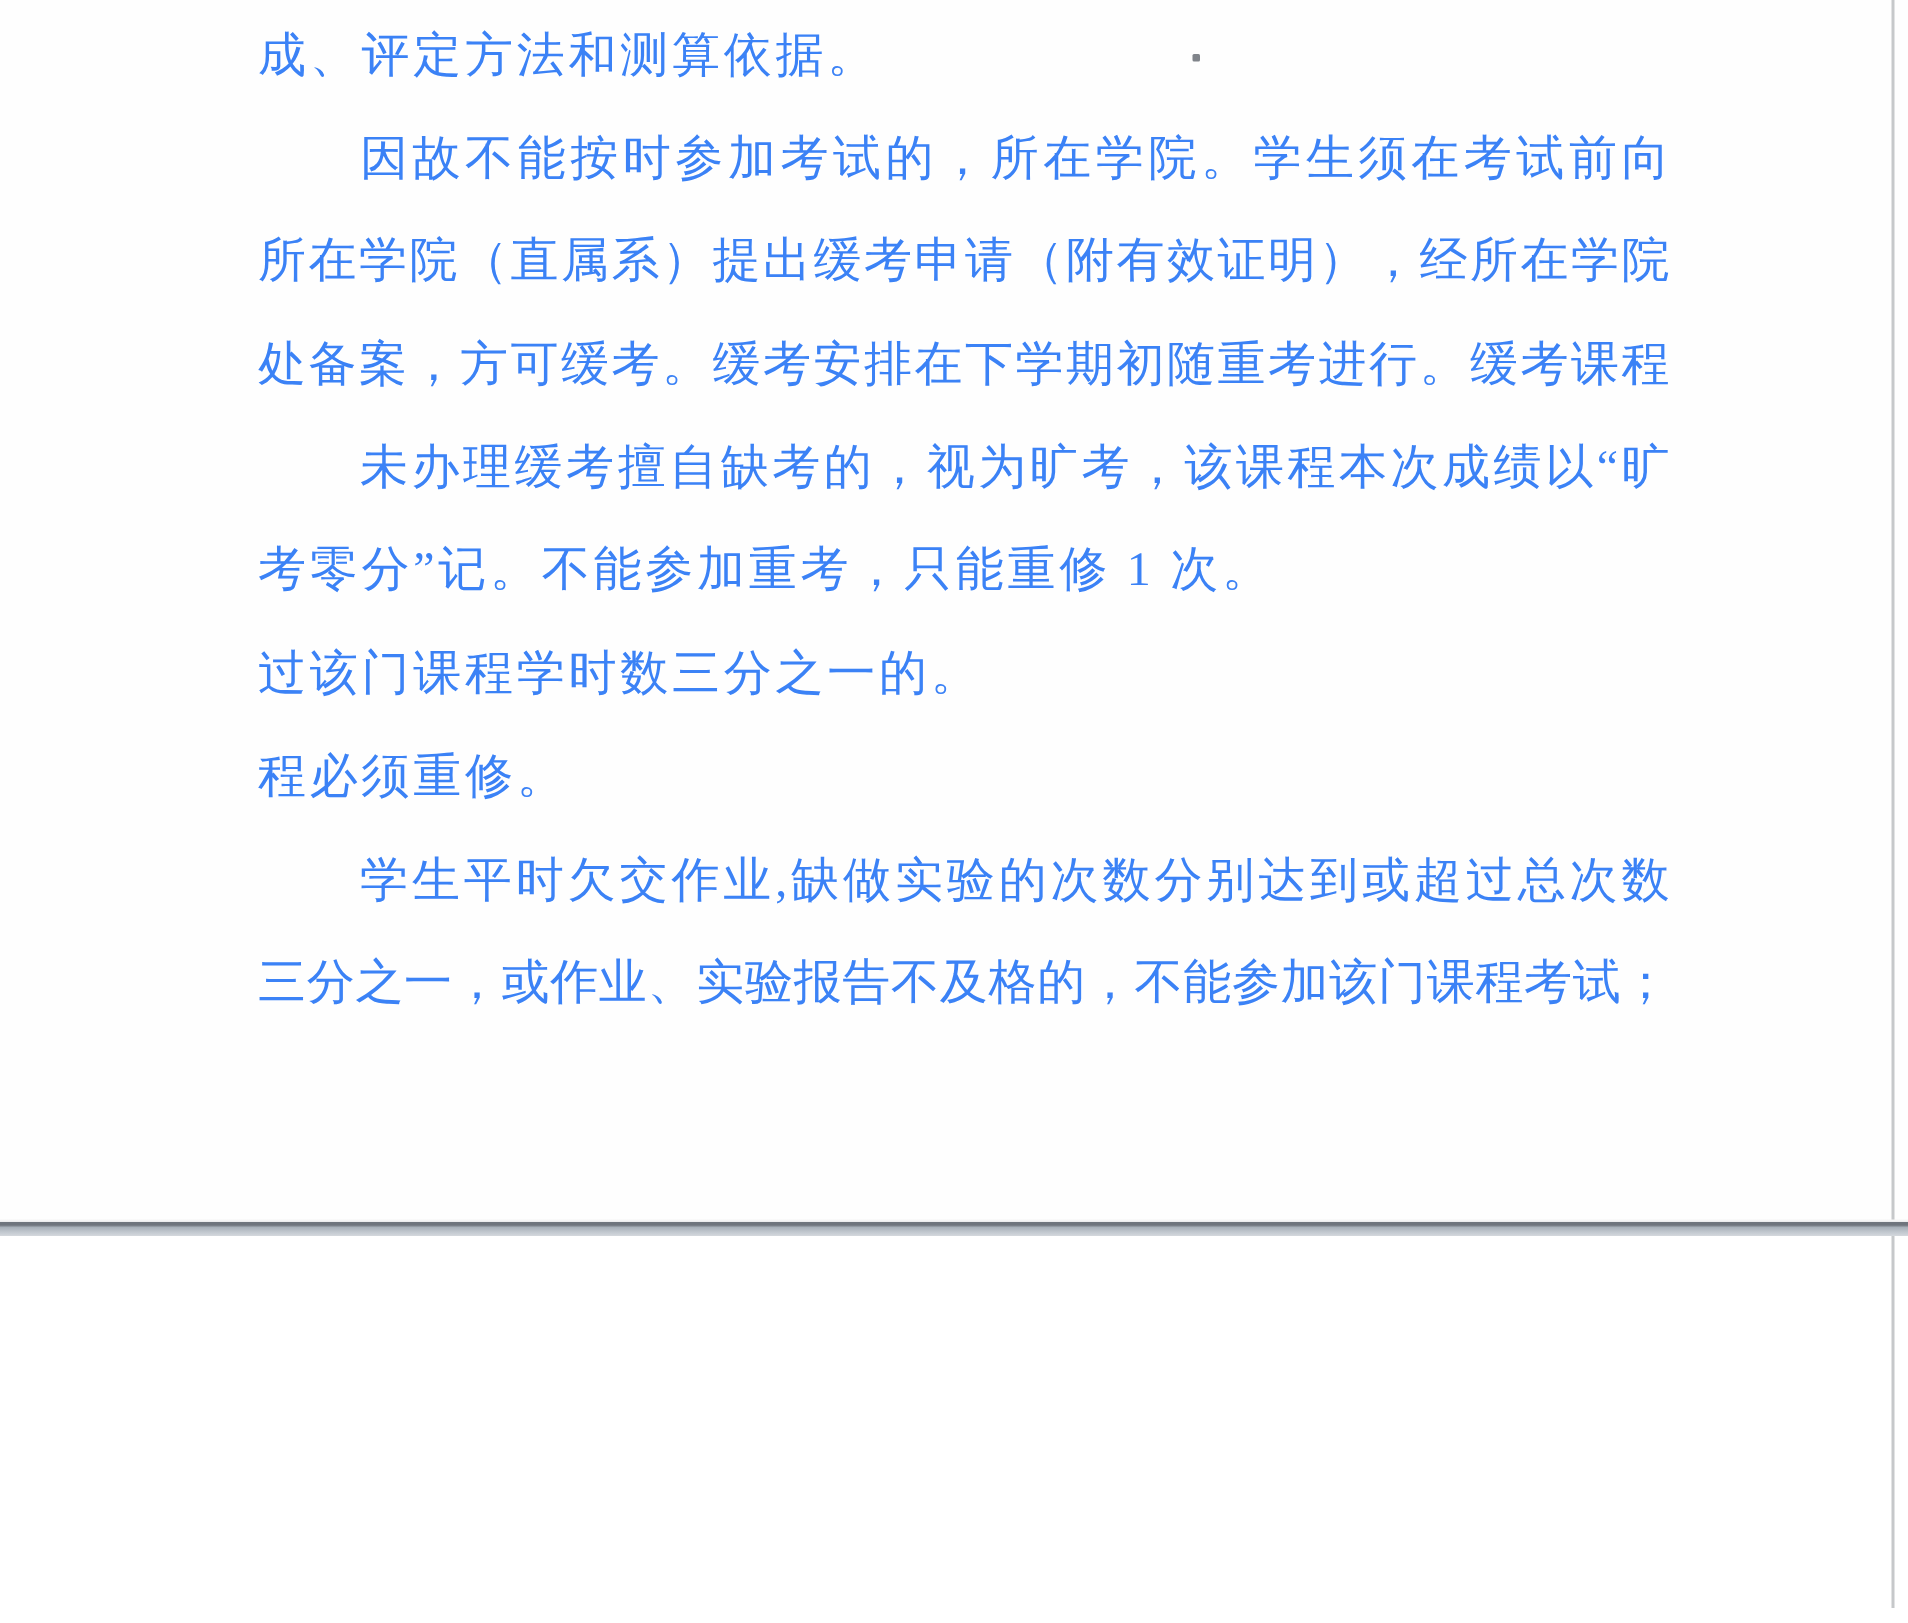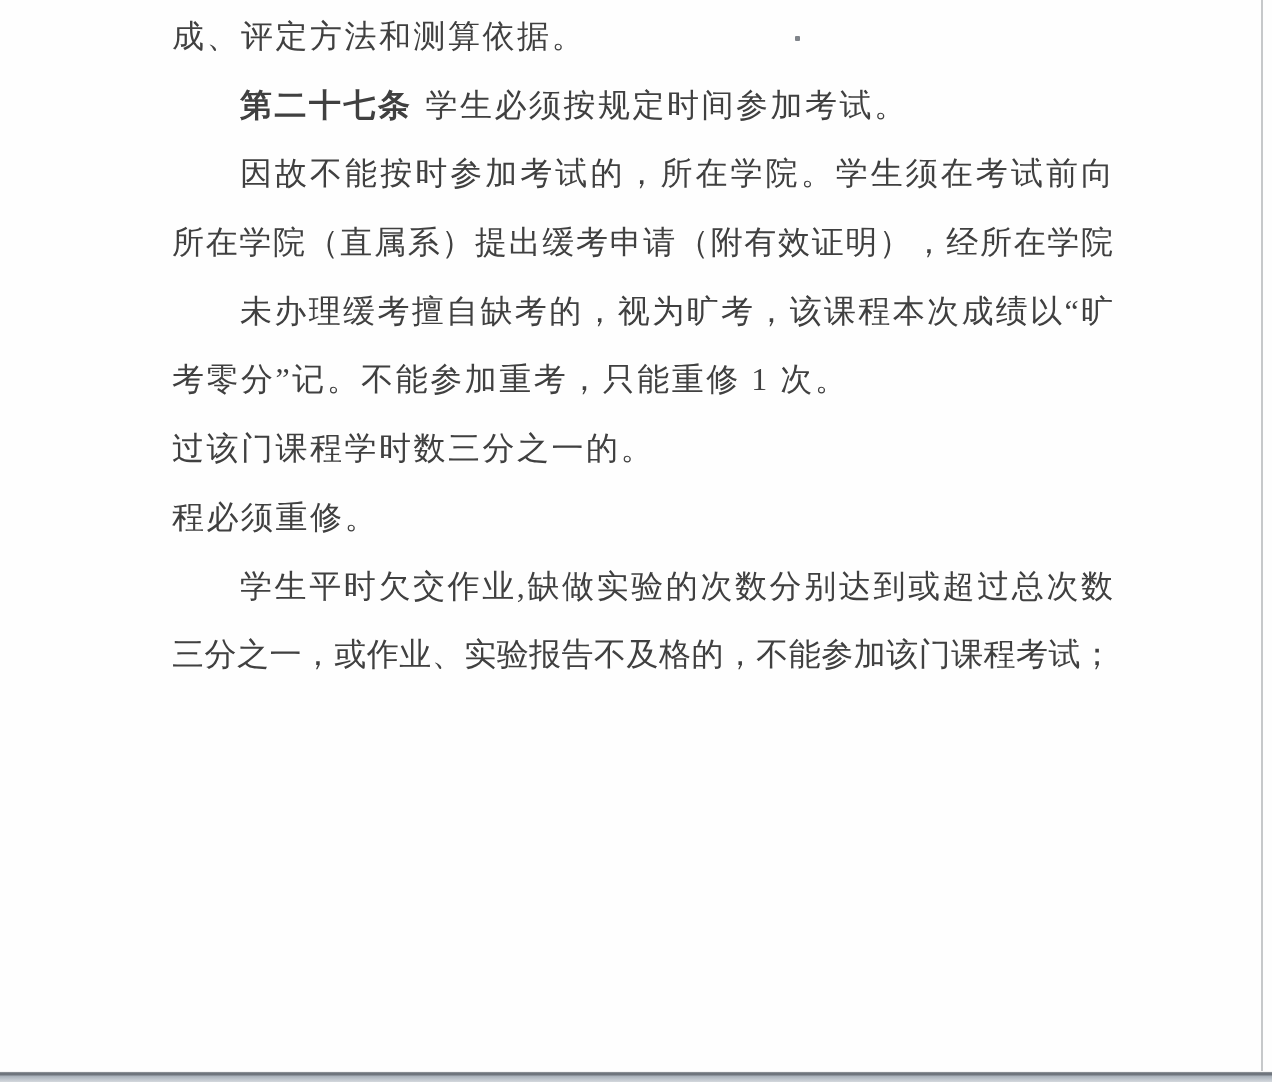--- a/index.html
+++ b/index.html
@@ -1,21 +1,21 @@
 <!DOCTYPE html>
 <html><head>
 <meta charset="utf-8">
 <style>
   html,body{margin:0;padding:0;}
   body{
     width:1272px;height:1082px;overflow:hidden;background:#ffffff;
     font-family:"Liberation Serif","DejaVu Serif",serif;
   }
   .page{
-    position:relative;width:1272px;height:1082px;background:#fefefe;color:#404040;
+    position:relative;width:1272px;height:824px;background:#fefefe;color:#3b82f6;
   }
   .textcol{
     position:absolute;left:172px;top:2px;width:941px;
   }
   .line{
     height:68.7px;line-height:68.7px;font-size:32px;
     white-space:nowrap;letter-spacing:2.5px;
   }
   .line.j{
     letter-spacing:0;white-space:normal;overflow:hidden;
@@ -41,23 +41,23 @@
       #a9b1ba 48%, #c3c9d0 78%, #d4d8dd 100%);
   }
 </style>
 </head>
 <body>
 
 <div class="page">
 
   <div class="textcol">
     <div class="line"><span>成、评定方法和测算依据。</span></div>
-    <div class="line ind"><span class="lbl">第二十七条</span><span>学生必须按规定时间参加考试。</span></div>
     <div class="line ind j"><span>因故不能按时参加考试的，所在学院。学生须在考试前向</span></div>
     <div class="line j"><span>所在学院（直属系）提出缓考申请（附有效证明），经所在学院</span></div>
+    <div class="line j"><span>处备案，方可缓考。缓考安排在下学期初随重考进行。缓考课程</span></div>
     <div class="line ind j"><span>未办理缓考擅自缺考的，视为旷考，该课程本次成绩以“旷</span></div>
     <div class="line"><span>考零分”记。不能参加重考，只能重修 1 次。</span></div>
     <div class="line"><span>过该门课程学时数三分之一的。</span></div>
     <div class="line"><span>程必须重修。</span></div>
     <div class="line ind j"><span>学生平时欠交作业,缺做实验的次数分别达到或超过总次数</span></div>
     <div class="line j"><span>三分之一，或作业、实验报告不及格的，不能参加该门课程考试；</span></div>
   </div>
 
   <span class="speck"></span>
   <div class="edge"></div>

